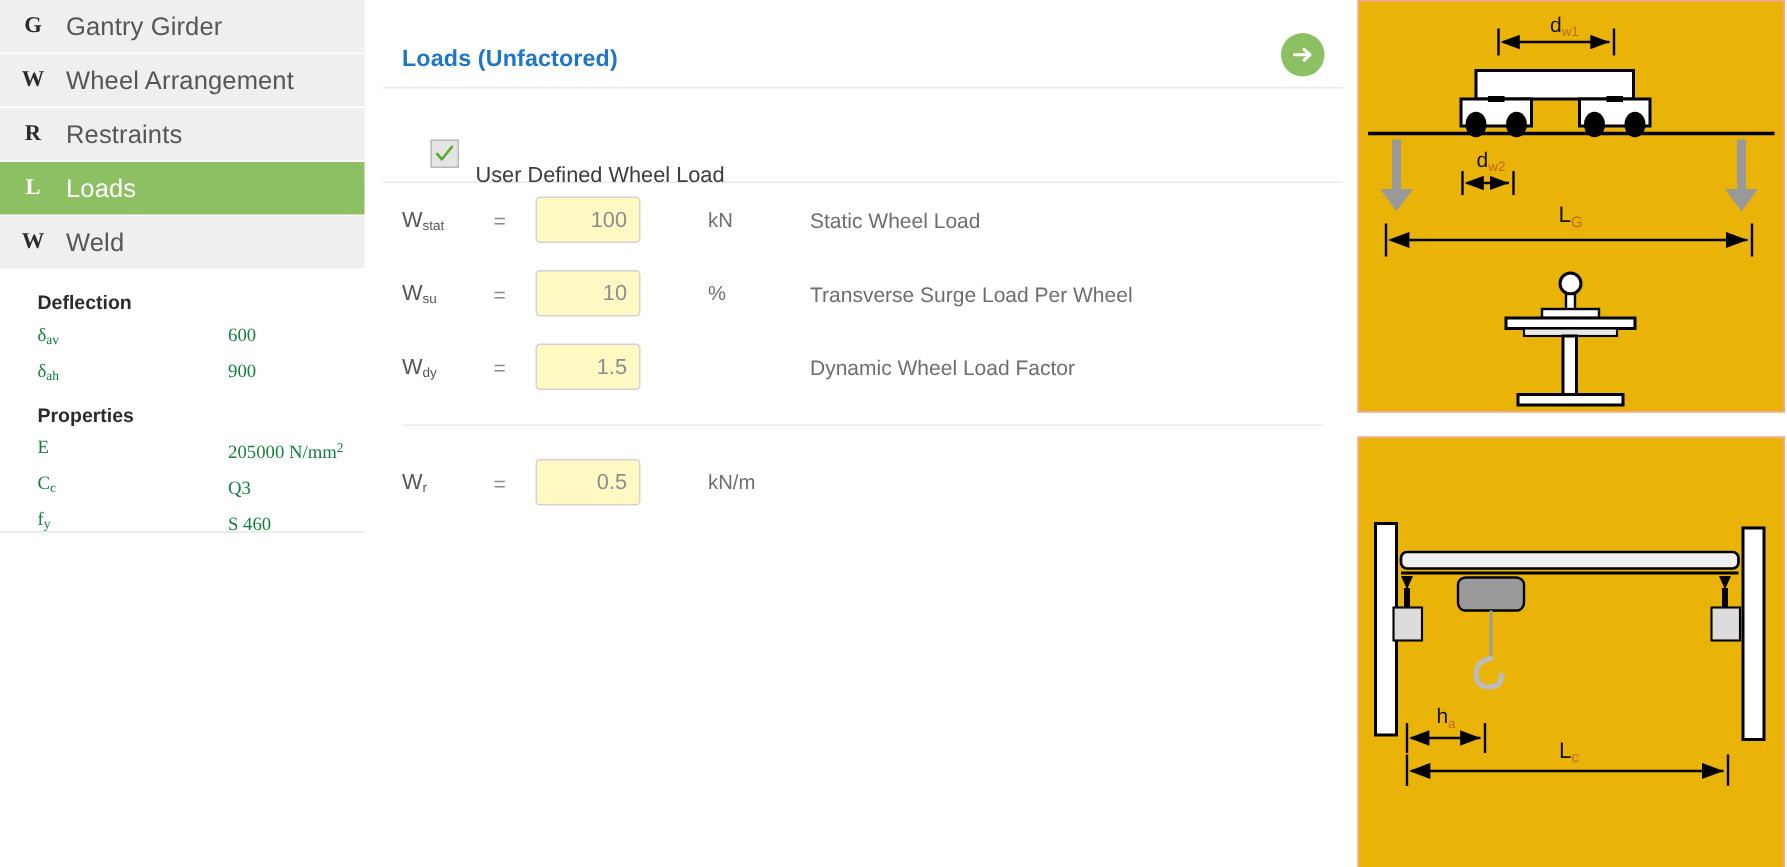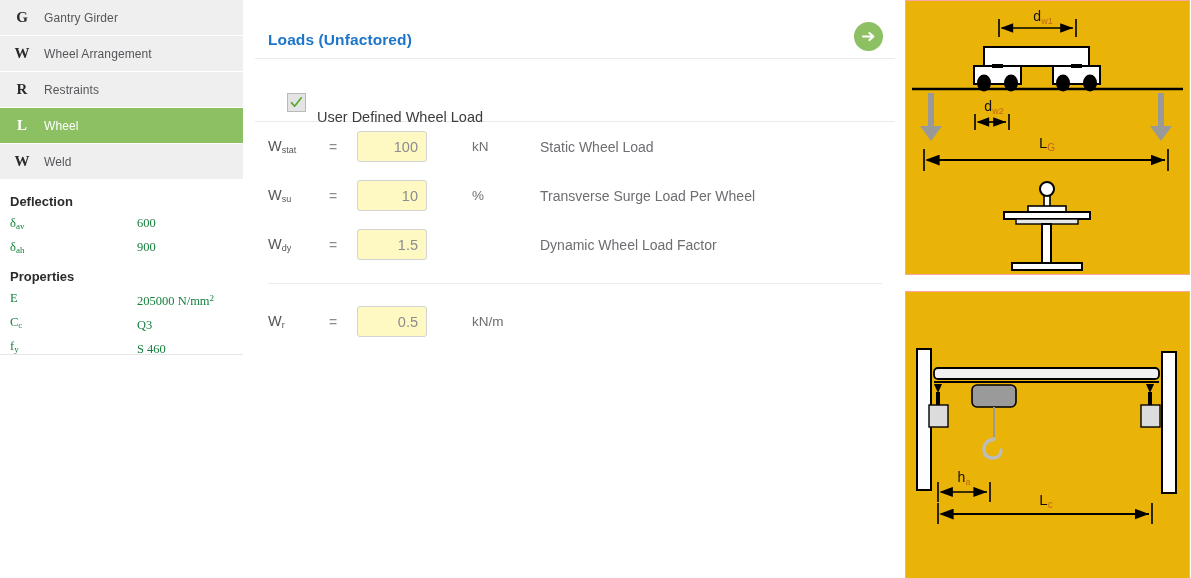--- a/index.html
+++ b/index.html
@@ -26,27 +26,27 @@
     box-sizing:border-box;
     cursor:pointer;
   }
   .nav-item .letter{
     width:44px;text-align:center;
     font-family:"Liberation Serif", serif;
     font-weight:bold;font-size:15px;color:#2b2b2b;
     flex:none;
   }
   .nav-item .nav-label{
-    font-size:12px;color:#55565a;letter-spacing:.1px;
+    font-size:17px;color:#55565a;letter-spacing:.1px;
   }
   .nav-item.active{background:#8cc063;border-bottom:1px solid #ffffff;}
   .nav-item.active .letter{color:#ffffff;}
   .nav-item.active .nav-label{color:#ffffff;}
 
-  #props{padding:14px 0 0 10px;}
+  #props{padding:14px 0 0 25px;}
   .prop-head{
     font-size:13px;font-weight:bold;color:#2b2b2b;
     margin:0 0 4px 0;
   }
   .prop-row{
     display:flex;font-size:12.5px;color:#15803d;
     line-height:21px;
     font-family:Liberation Serif, serif;
   }
   .prop-row .pk{width:127px;flex:none;}
@@ -138,21 +138,21 @@
   <div class="nav-item">
     <span class="letter">W</span>
     <span class="nav-label">Wheel Arrangement</span>
   </div>
   <div class="nav-item">
     <span class="letter">R</span>
     <span class="nav-label">Restraints</span>
   </div>
   <div class="nav-item active">
     <span class="letter">L</span>
-    <span class="nav-label">Wheel</span>
+    <span class="nav-label">Loads</span>
   </div>
   <div class="nav-item">
     <span class="letter">W</span>
     <span class="nav-label">Weld</span>
   </div>
 
   <div id="props">
     <div class="prop-head">Deflection</div>
 
     <div class="prop-row">

